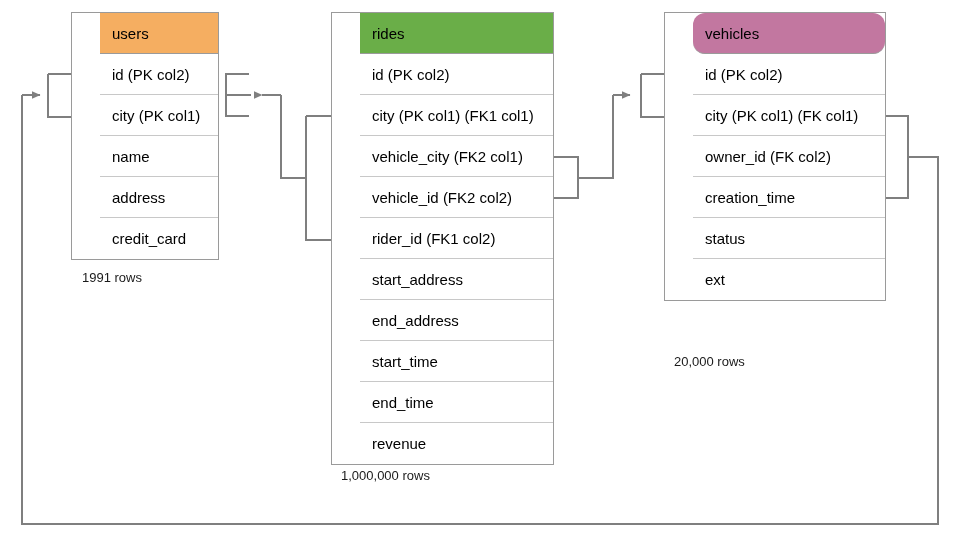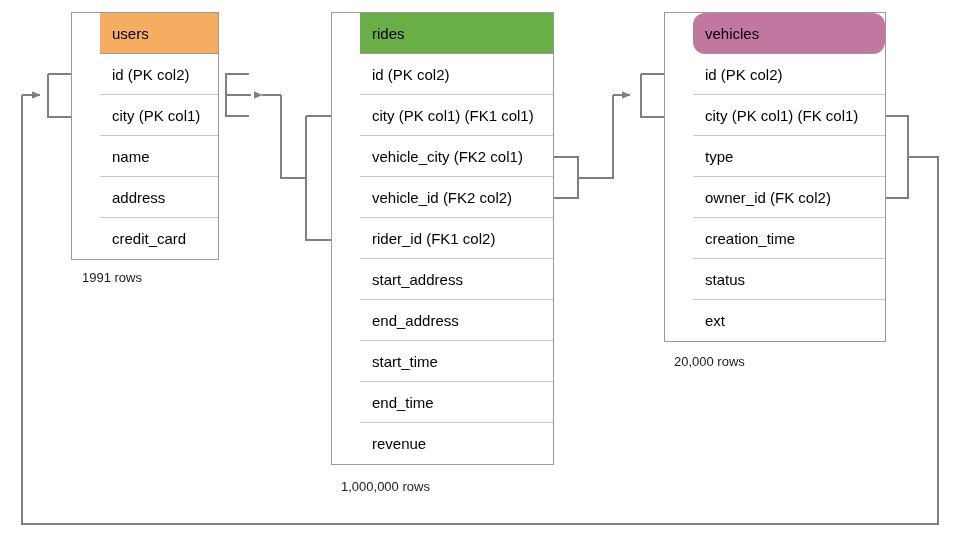--- a/index.html
+++ b/index.html
@@ -120,27 +120,26 @@
     <div class="entity-field">city (PK col1) (FK1 col1)</div>
     <div class="entity-field">vehicle_city (FK2 col1)</div>
     <div class="entity-field">vehicle_id (FK2 col2)</div>
     <div class="entity-field">rider_id (FK1 col2)</div>
     <div class="entity-field">start_address</div>
     <div class="entity-field">end_address</div>
     <div class="entity-field">start_time</div>
     <div class="entity-field">end_time</div>
     <div class="entity-field">revenue</div>
   </div>
-  <div class="row-count" style="left:341px; top:479px;">1,000,000 rows</div>
+  <div class="row-count" style="left:341px; top:468px;">1,000,000 rows</div>
 
   <div class="entity" id="entity-vehicles" style="left:664px; top:12px; width:222px;">
     <div class="entity-header" style="background:#C277A0;border-radius:12px;">vehicles</div>
     <div class="entity-field">id (PK col2)</div>
     <div class="entity-field">city (PK col1) (FK col1)</div>
-    <div class="entity-field">type</div>
     <div class="entity-field">owner_id (FK col2)</div>
     <div class="entity-field">creation_time</div>
     <div class="entity-field">status</div>
     <div class="entity-field">ext</div>
   </div>
   <div class="row-count" style="left:674px; top:354px;">20,000 rows</div>
 
 </div>
 
 </body></html>

